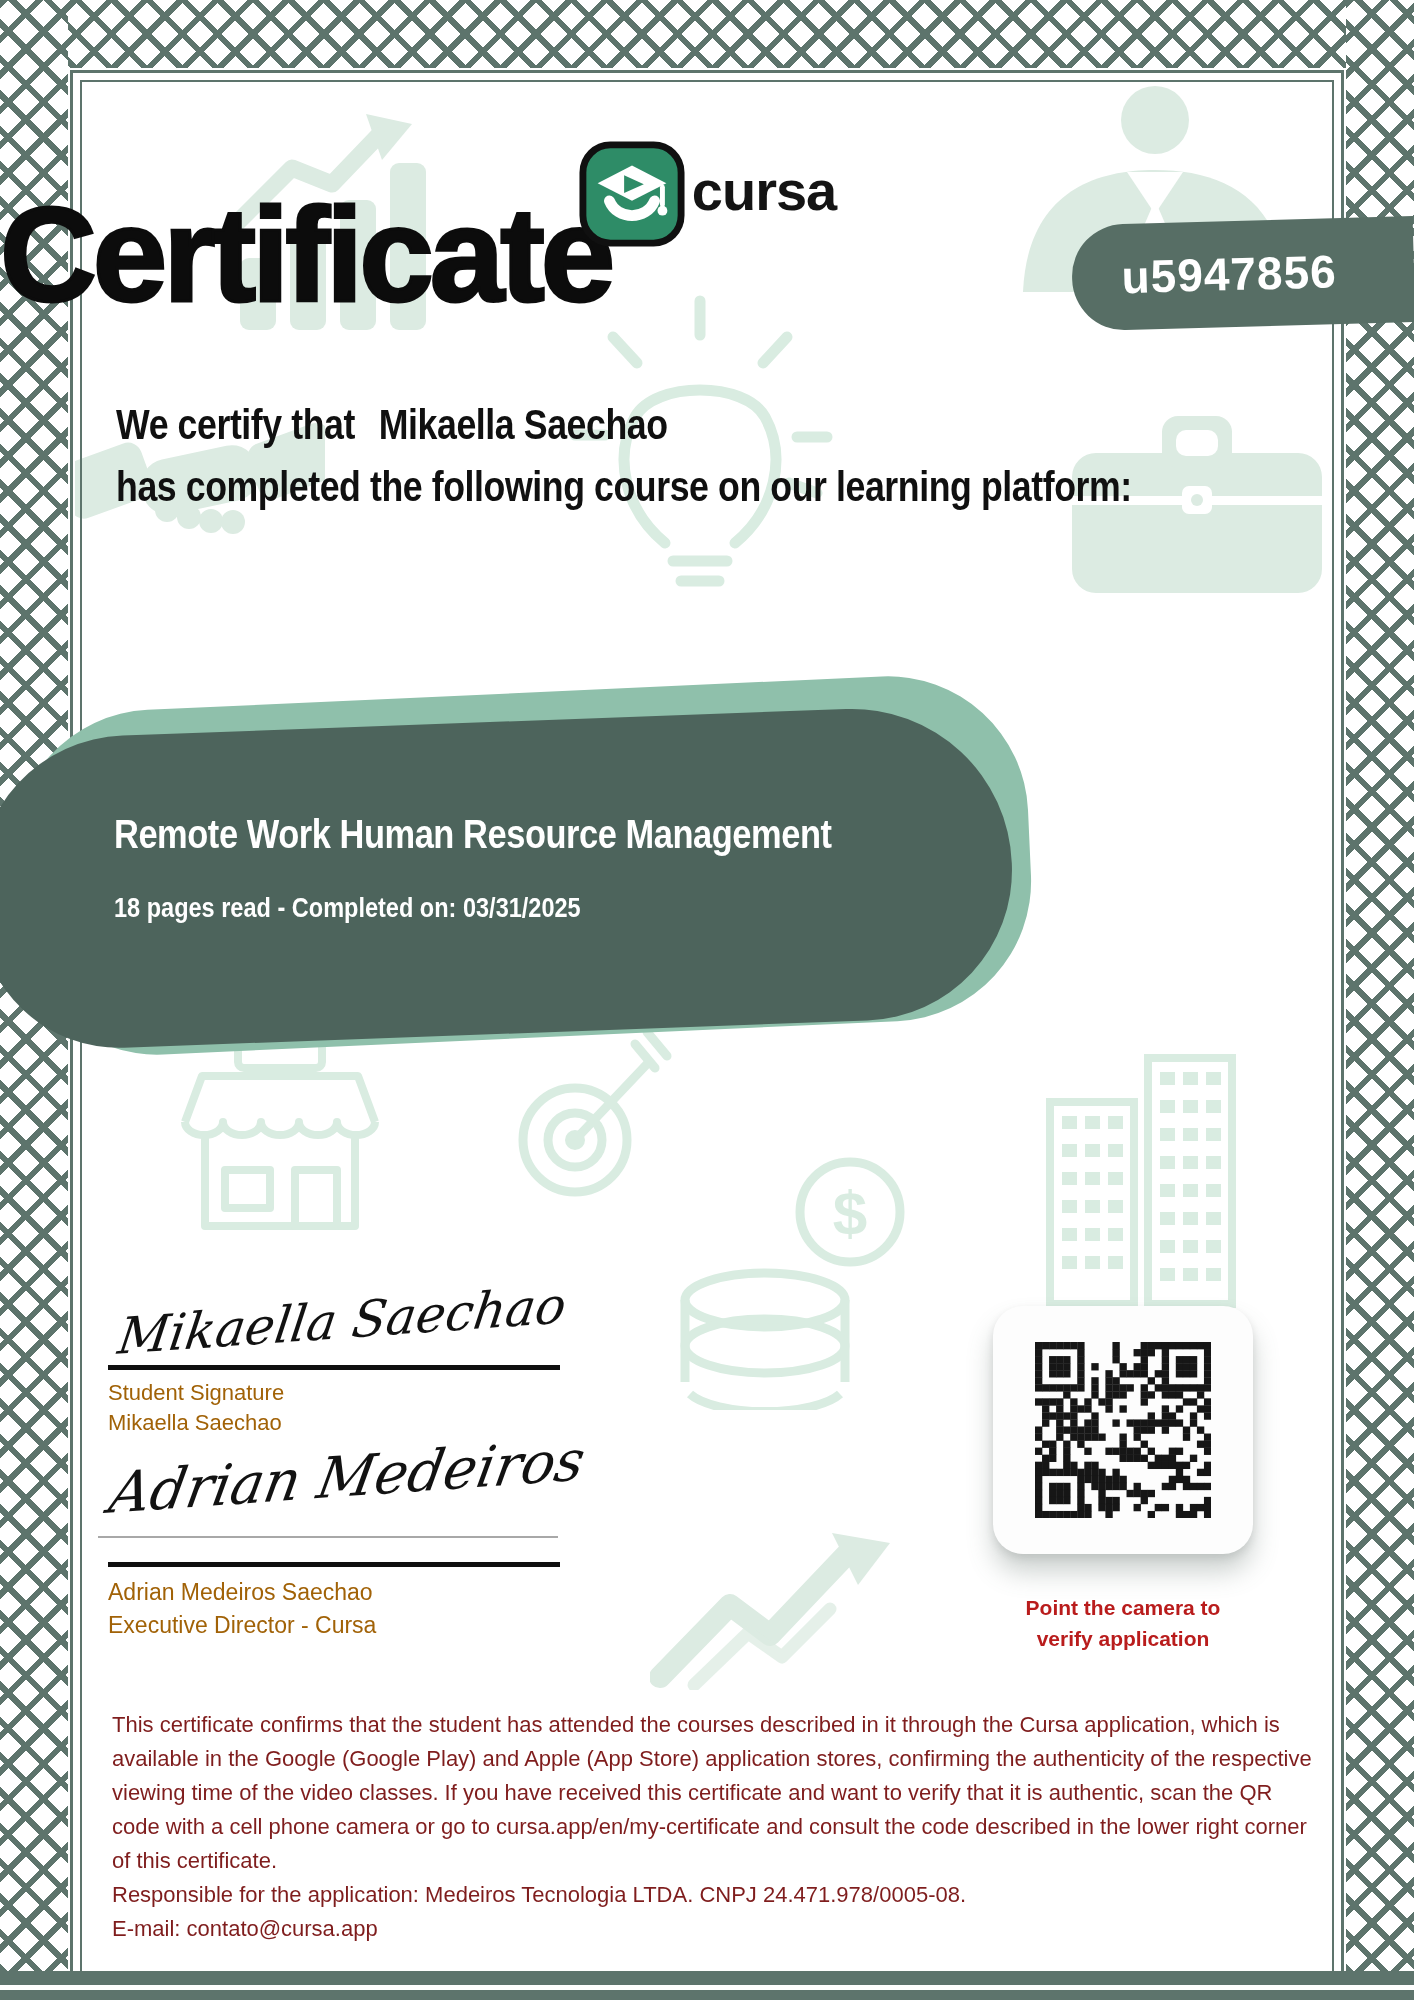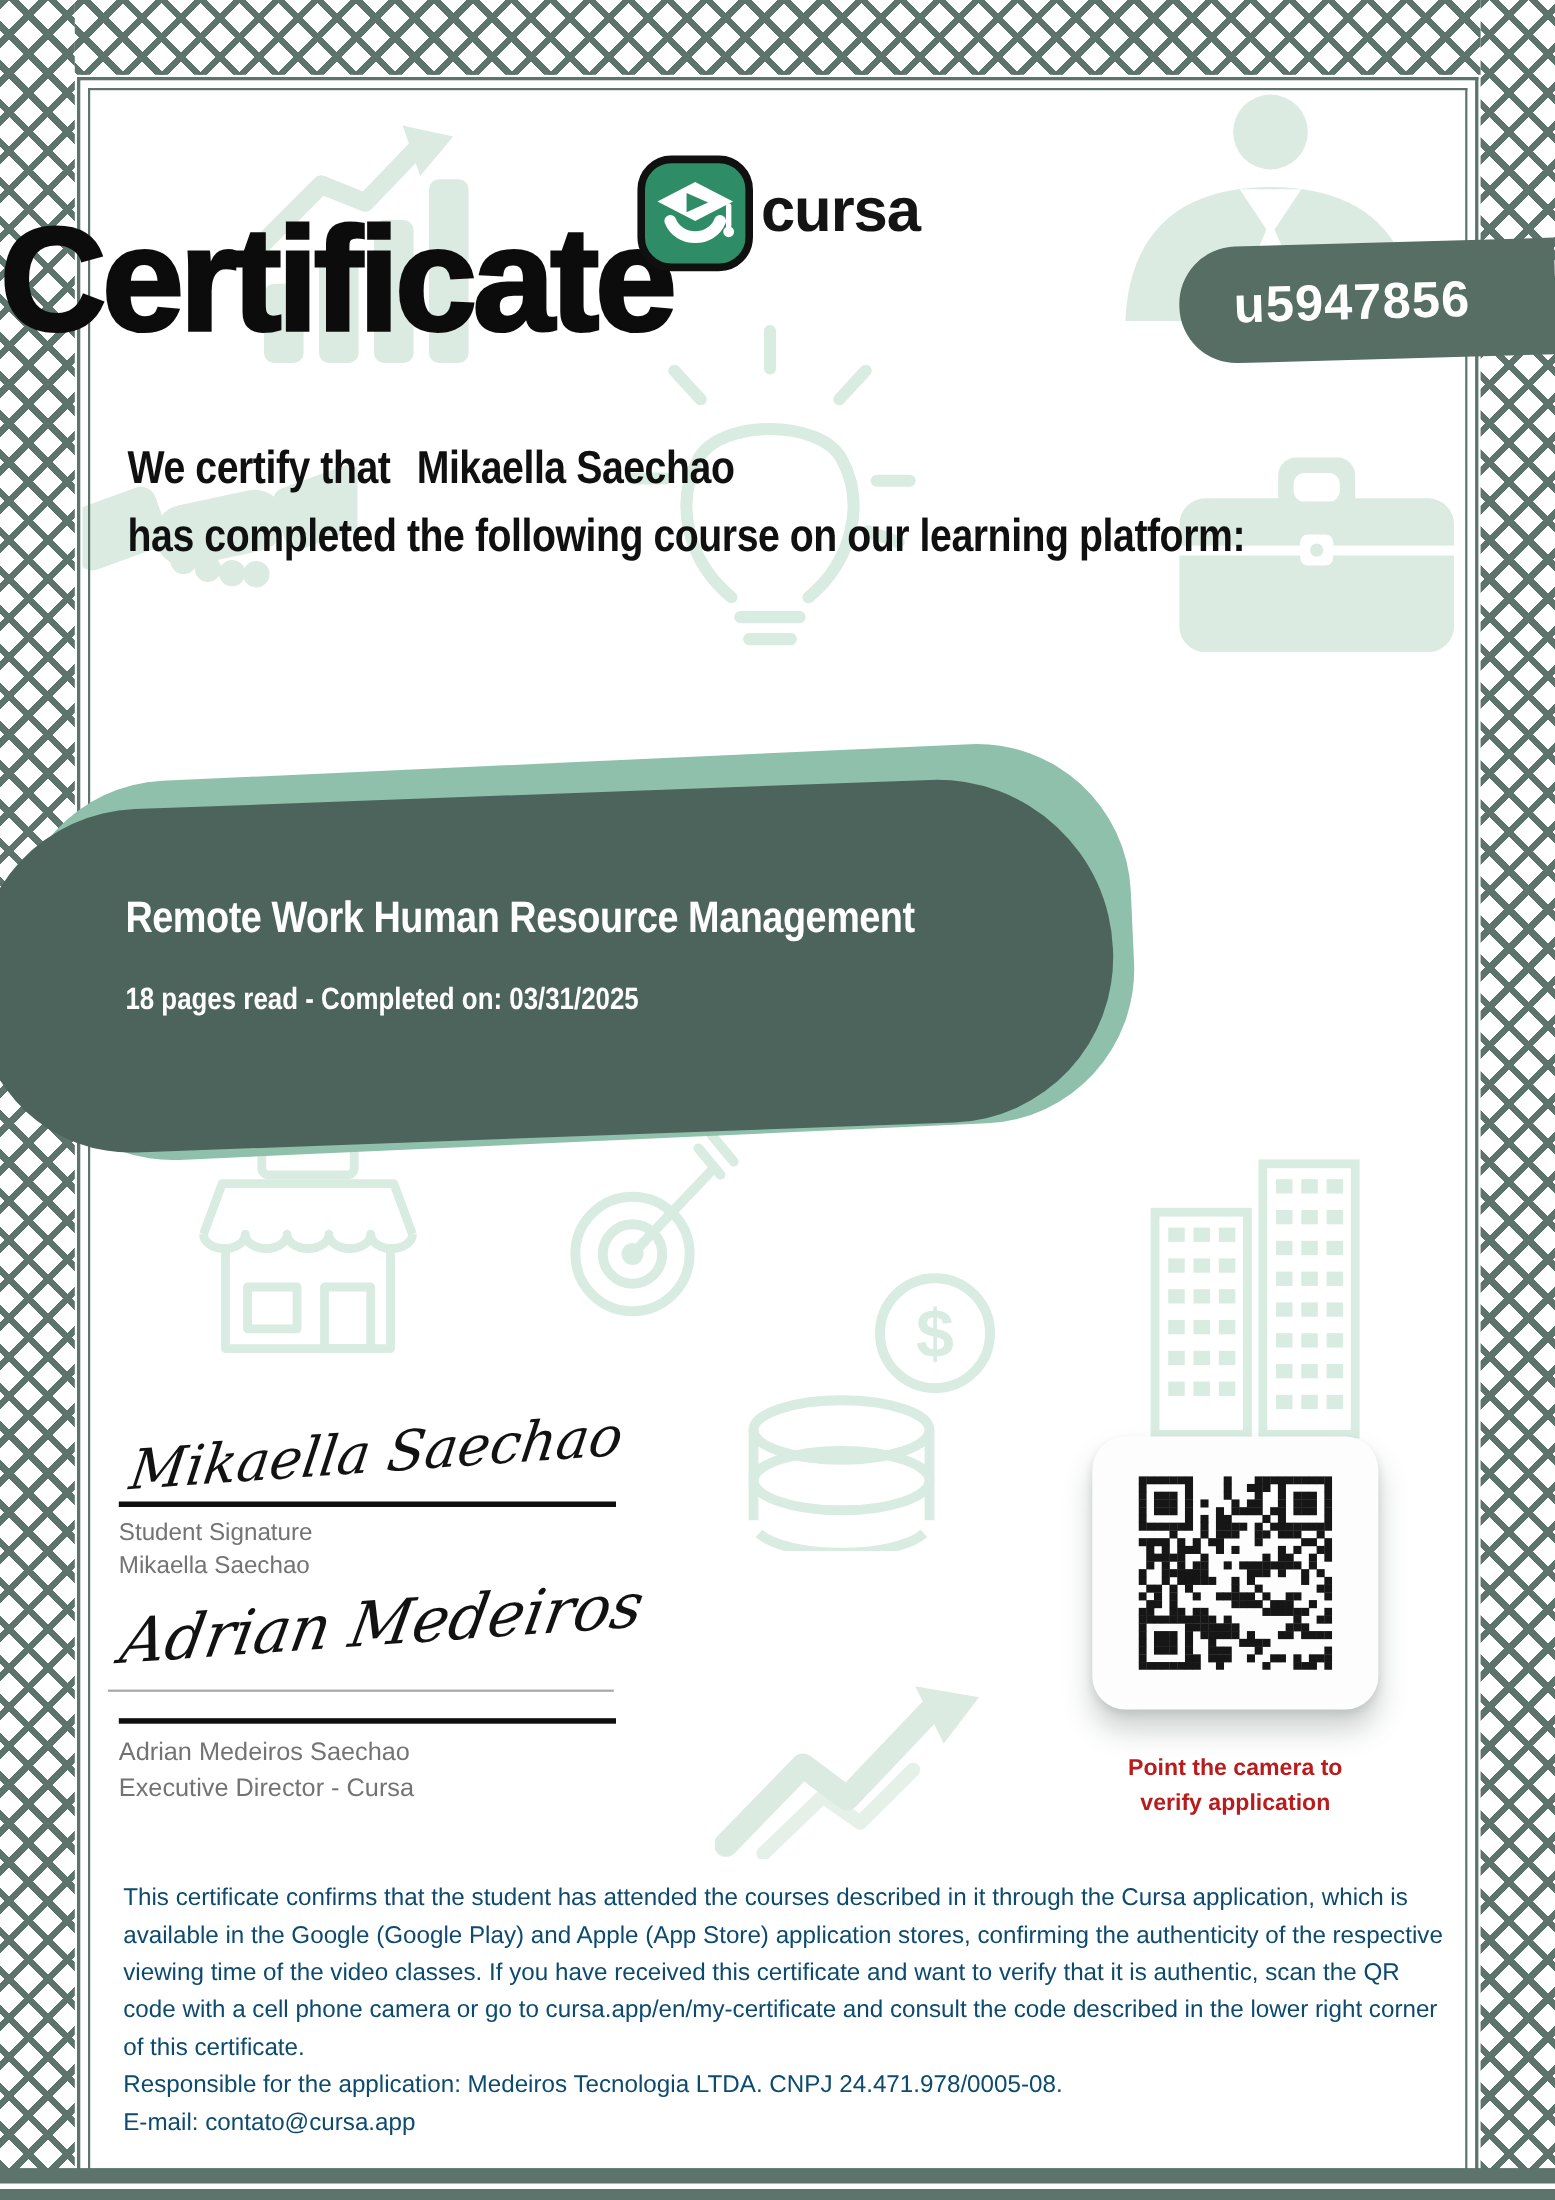--- a/index.html
+++ b/index.html
@@ -86,40 +86,40 @@
   
   .script {
     position:absolute; z-index:6; font-family:"DejaVu Serif", serif;
     font-style:italic; color:#121212; white-space:nowrap;
   }
   .sig1-script { left:118px; top:1292px; font-size:50px; transform:rotate(-4deg) skewX(-12deg); }
   .sig2-script { left:110px; top:1444px; font-size:56px; transform:rotate(-4deg) skewX(-14deg); }
   .sig-hairline { position:absolute; z-index:5; left:98px; top:1536px; width:460px; height:2px; background:#a8a8a8; }
   .sig-line { position:absolute; z-index:6; left:108px; width:452px; height:5px; background:#0f0f0f; }
   .sig-line-1 { top:1365px; } .sig-line-2 { top:1562px; }
-  .sig-text { position:absolute; z-index:6; left:108px; color:#737373; font-size:22px; }
+  .sig-text { position:absolute; z-index:6; left:108px; color:#a16207; font-size:22px; }
   .sig1-role { top:1380px; } .sig1-name { top:1410px; }
   .sig2-name { top:1579px; font-size:23px; } .sig2-role { top:1612px; font-size:23px; }
 
   
   .qr-card {
     position:absolute; z-index:6; left:993px; top:1306px; width:260px; height:248px;
     background:#fdfdfd; border-radius:30px;
     box-shadow:0 18px 26px rgba(90,105,98,0.30), 0 4px 8px rgba(0,0,0,0.10);
     display:flex; align-items:center; justify-content:center;
   }
   .qr-caption {
     position:absolute; z-index:6; left:973px; top:1592px; width:300px;
     text-align:center; color:#b91c1c; font-size:21px; font-weight:700; line-height:31px;
   }
 
   
   .footer {
     position:absolute; z-index:6; left:112px; top:1708px; width:1204px;
-    color:#0c4a6e; font-size:22px; line-height:34px;
+    color:#7f1d1d; font-size:22px; line-height:34px;
   }
 </style>
 </head>
 <body>
 
 <div class="page">
 
   <div class="pattern pattern-top"></div>
   <div class="pattern pattern-left"></div>
   <div class="pattern pattern-right"></div>

